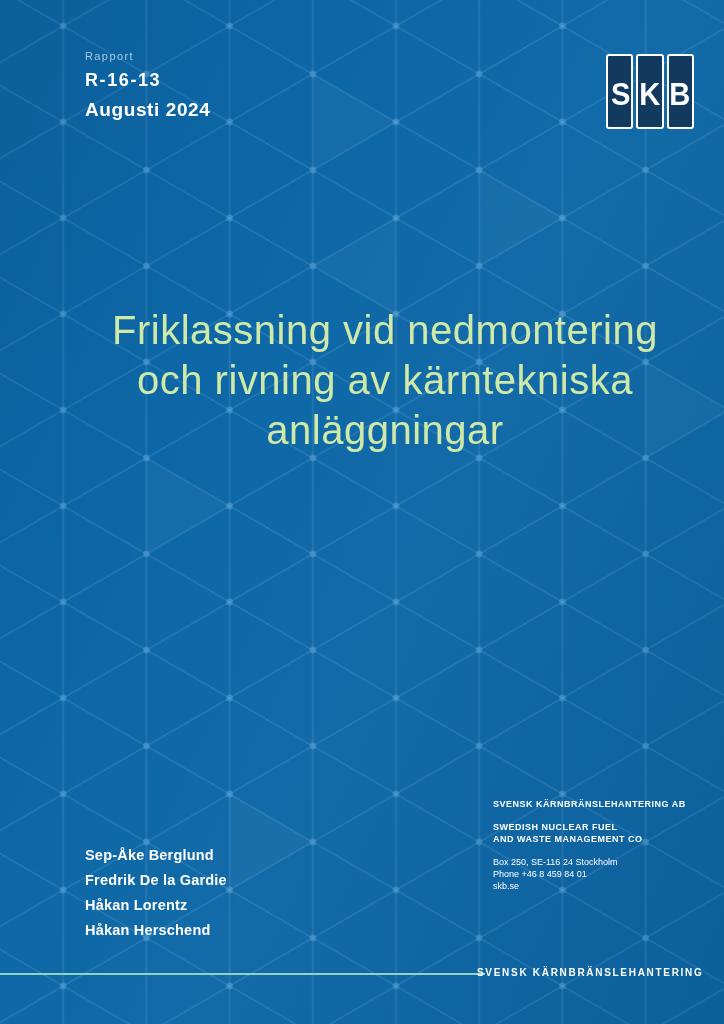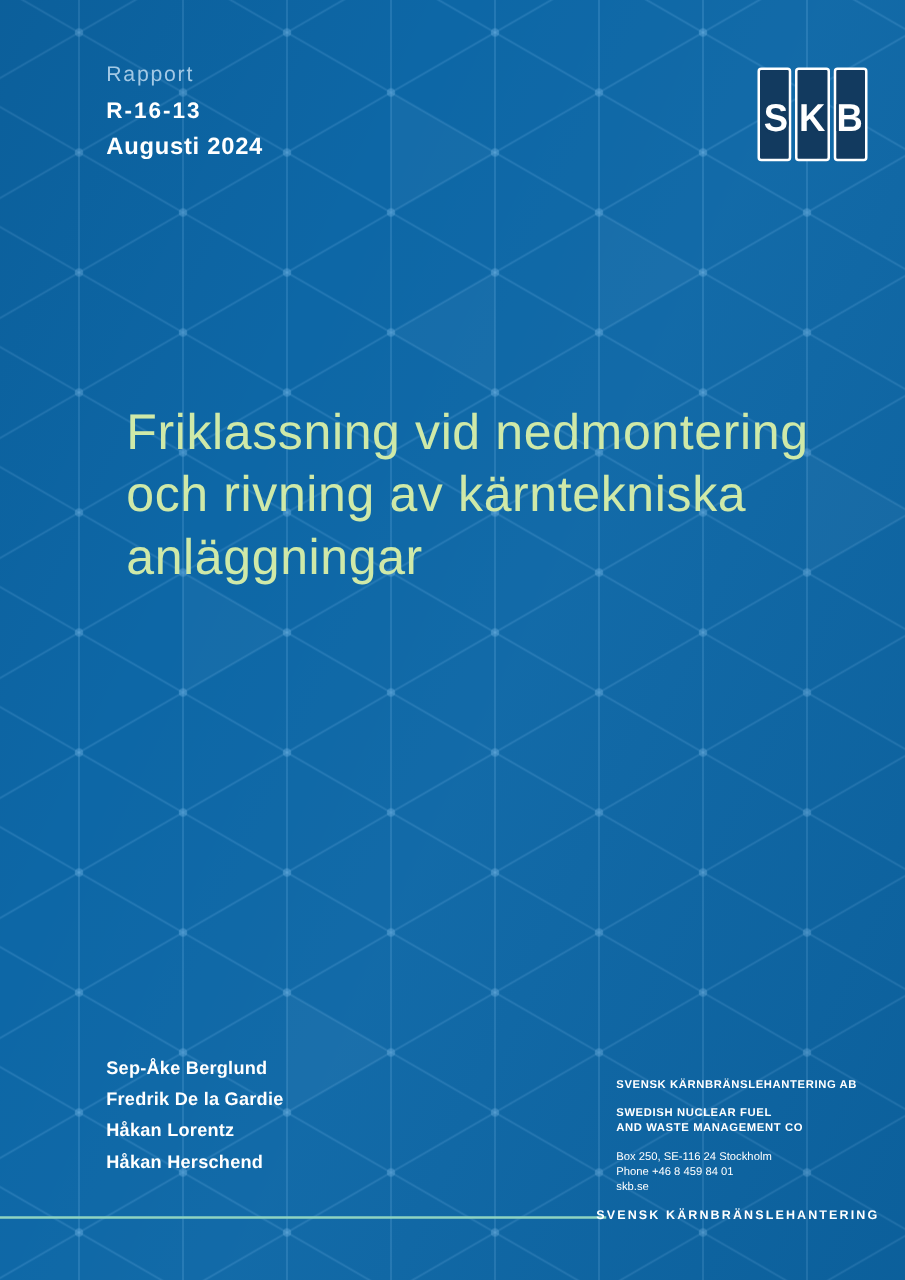--- a/index.html
+++ b/index.html
@@ -22,21 +22,21 @@
   }
   .bg-pattern{position:absolute;left:0;top:0;display:block;}
   .bg-tint{
     position:absolute;inset:0;
     background:linear-gradient(115deg, rgba(0,25,55,0.10) 0%, rgba(0,0,0,0) 30%, rgba(255,255,255,0.025) 55%, rgba(0,20,45,0.09) 100%);
     pointer-events:none;
   }
 
   
   .header{position:absolute;left:85px;top:50px;}
-  .report-type{font-size:17px;letter-spacing:1.4px;color:var(--muted-blue);margin-bottom:8px;}
+  .report-type{font-size:11px;letter-spacing:1.4px;color:var(--muted-blue);margin-bottom:8px;}
   .report-number{font-size:18px;font-weight:bold;letter-spacing:1.6px;margin-bottom:8px;}
   .report-date{font-size:19px;font-weight:600;letter-spacing:0.6px;}
 
   
   .logo{position:absolute;left:606px;top:54px;width:88px;height:75px;display:flex;gap:3px;}
   .logo-bar{flex:1;background:var(--navy);border:2.5px solid #fff;border-radius:3px;box-sizing:border-box;}
   .logo-letters{position:absolute;left:0;top:25px;width:100%;display:flex;}
   .logo-letters span{
     flex:1;text-align:center;font-size:31px;font-weight:bold;line-height:1;color:#fff;
     transform:scaleX(0.94);
@@ -48,21 +48,21 @@
   .title{
     position:absolute;left:85px;top:305px;width:600px;
     font-size:40px;line-height:50px;font-weight:300;
     letter-spacing:0.5px;color:var(--title-green);
   }
 
   
   .authors{position:absolute;left:85px;top:843px;font-size:14.5px;font-weight:bold;line-height:25px;letter-spacing:0.2px;}
 
   
-  .company{position:absolute;left:493px;top:861px;width:210px;font-size:9px;line-height:12px;}
+  .company{position:absolute;left:493px;top:798px;width:210px;font-size:9px;line-height:12px;}
   .company .block{margin-bottom:11px;}
   .caps{font-weight:bold;letter-spacing:0.5px;}
 
   
   .footer-rule{position:absolute;left:0;top:973px;width:485px;height:2px;background:var(--accent-teal);}
   .footer-name{position:absolute;left:477px;top:967px;font-size:10px;font-weight:bold;letter-spacing:1.7px;}
 </style>
 </head>
 <body>
 
@@ -109,21 +109,21 @@
     <div class="logo-bar"></div>
     <div class="logo-bar"></div>
     <div class="logo-bar"></div>
     <div class="logo-letters">
       <span>S</span>
       <span>K</span>
       <span>B</span>
     </div>
   </div>
 
-  <h1 class="title" style="margin:16px;">
+  <h1 class="title" style="margin:0;text-align:center;">
     <div>Friklassning vid nedmontering</div>
     <div>och rivning av kärntekniska</div>
     <div>anläggningar</div>
   </h1>
 
   <div class="authors">
     <div>Sep-Åke Berglund</div>
     <div>Fredrik De la Gardie</div>
     <div>Håkan Lorentz</div>
     <div>Håkan Herschend</div>

